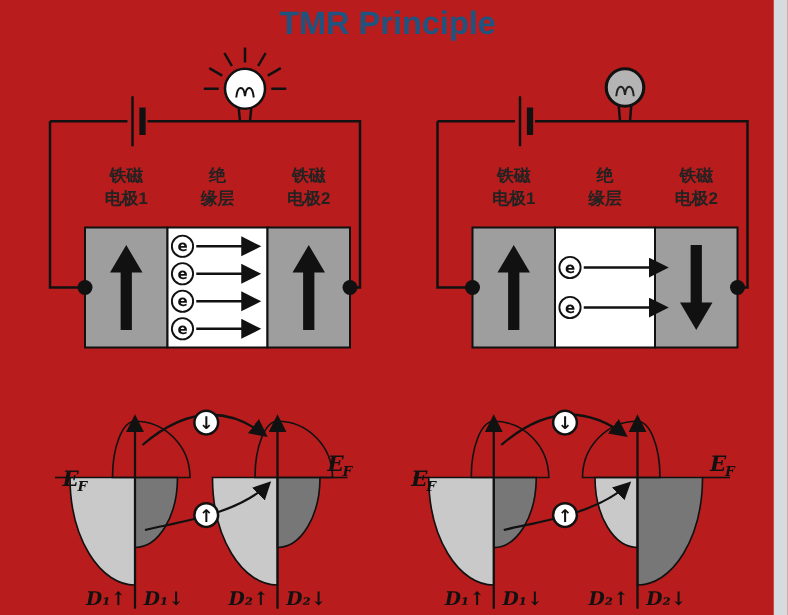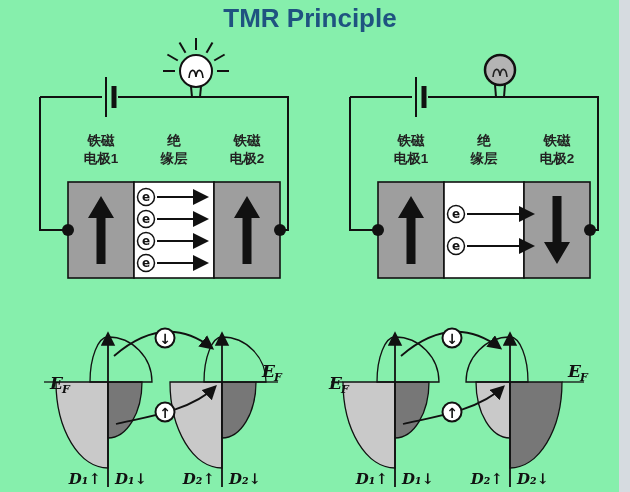--- a/index.html
+++ b/index.html
@@ -1,16 +1,16 @@
 <!DOCTYPE html>
 <html><head>
 <meta charset="utf-8">
 <style>
   html,body{margin:0;padding:0;background:#fff;}
-  #stage{position:relative;width:630px;height:492px;background:#86efac;overflow:hidden;
+  #stage{position:relative;width:630px;height:492px;background:#b91c1c;overflow:hidden;
          font-family:"Liberation Sans","DejaVu Sans",sans-serif;}
   svg{display:block;}
   text{user-select:none;}
   .title-text{font:bold 26px "Liberation Sans","DejaVu Sans",sans-serif;fill:#1f5380;text-anchor:middle;}
   .cjk{font:bold 13.5px "Liberation Sans","DejaVu Sans",sans-serif;fill:#222;text-anchor:middle;}
   .etext{font:bold 12px "DejaVu Sans",sans-serif;fill:#111;text-anchor:middle;}
   .dlabel{font:italic bold 15px "DejaVu Serif","Liberation Serif",serif;fill:#111;}
   .eflabel{font:italic bold 17px "DejaVu Serif","Liberation Serif",serif;fill:#111;}
   .efsub{font:italic bold 11px "DejaVu Serif","Liberation Serif",serif;fill:#111;}
   .spin{font:bold 14px "DejaVu Sans",sans-serif;fill:#111;text-anchor:middle;}

